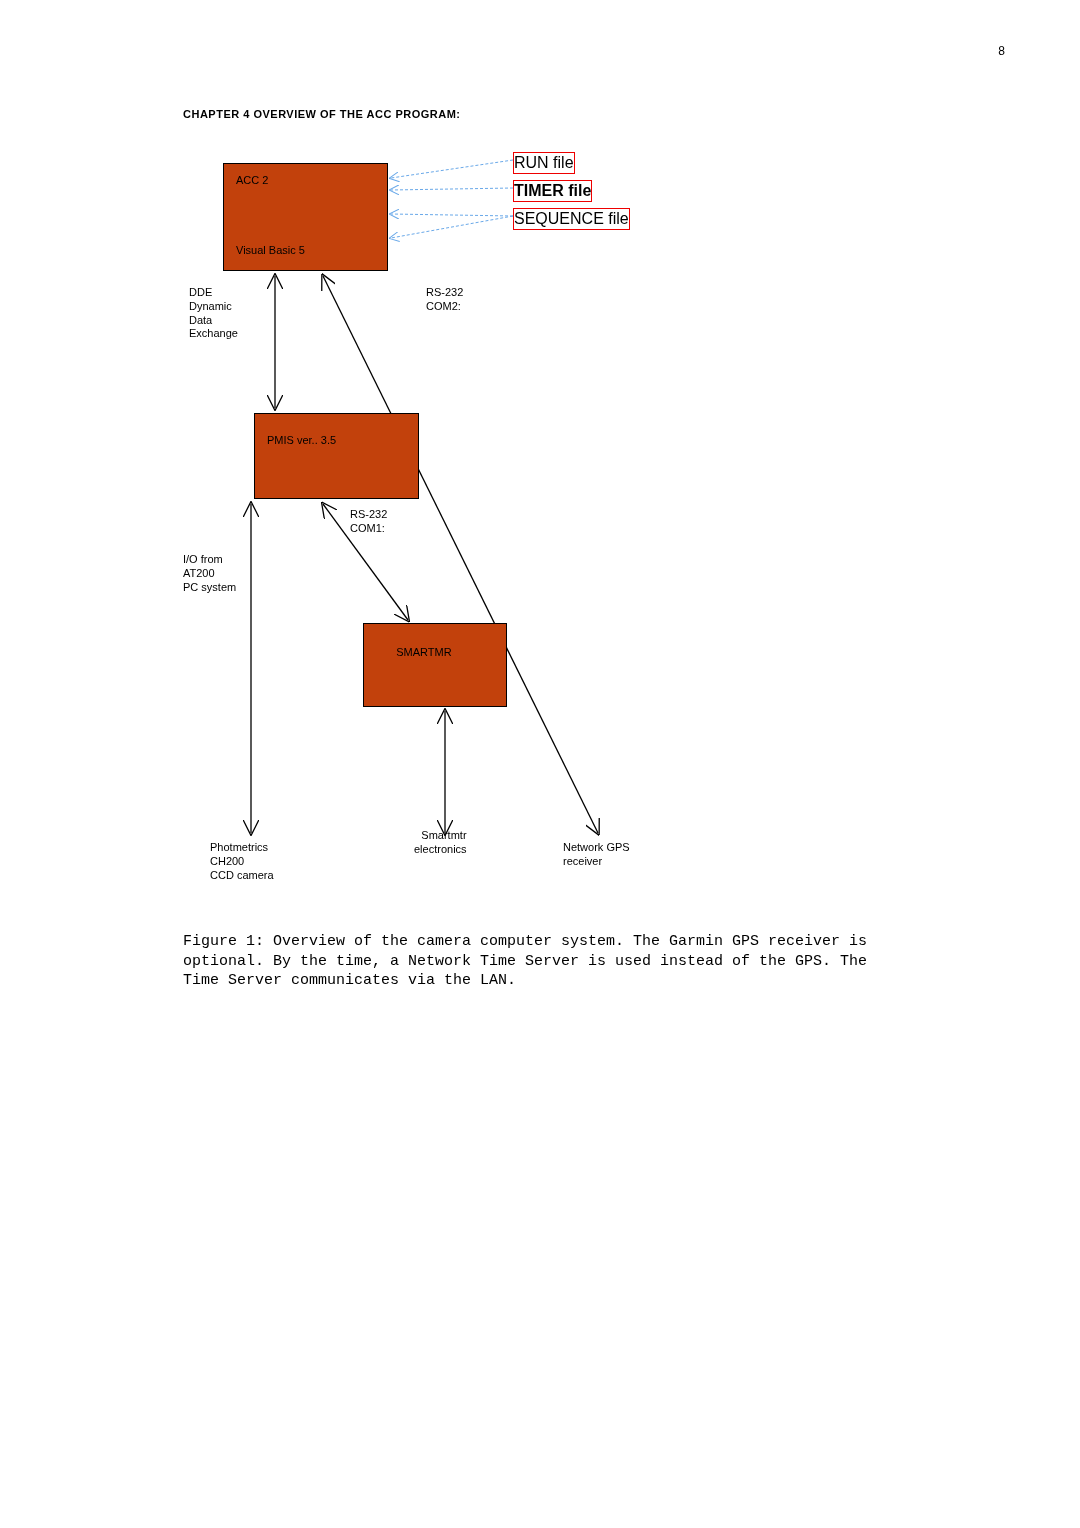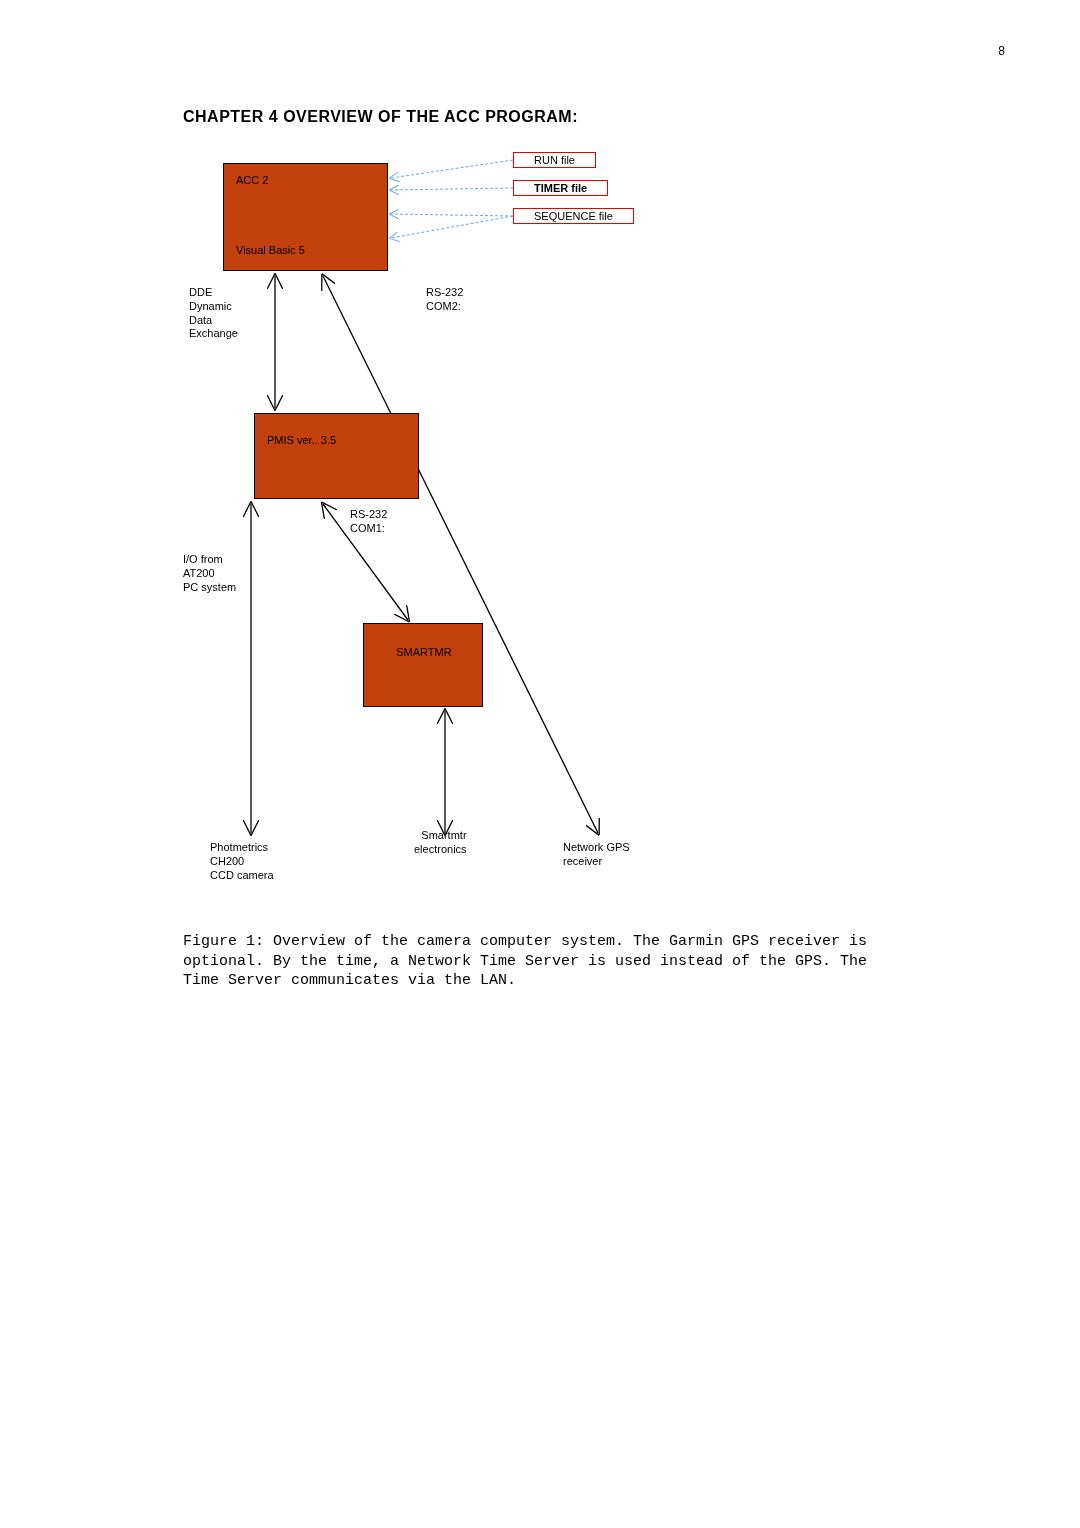--- a/index.html
+++ b/index.html
@@ -22,21 +22,21 @@
     position: absolute;
     top: 44px;
     right: 75px;
     font-size: 12px;
   }
   .heading {
     position: absolute;
     top: 108px;
     left: 183px;
     font-weight: bold;
-    font-size: 16px;
+    font-size: 11px;
     letter-spacing: 0.5px;
   }
   .diagram {
     position: absolute;
     top: 148px;
     left: 183px;
     width: 720px;
     height: 770px;
   }
   .box {
@@ -54,29 +54,29 @@
   .pmis-box {
     left: 40px;
     top: 265px;
     width: 165px;
     height: 86px;
     margin-left: 31px;
   }
   .smartmr-box {
     left: 180px;
     top: 475px;
-    width: 120px;
+    width: 144px;
     height: 84px;
   }
   .file-box {
     position: absolute;
     border: 1px solid #e00;
     box-sizing: border-box;
-    padding: 1px 20px;
-    font-size: 11px;
+    padding: 1px 0;
+    font-size: 16px;
     color: #000;
     background: #fff;
     white-space: nowrap;
   }
   .run-file  { left: 330px; top: 4px; }
   .tmr-file  { left: 330px; top: 32px; font-weight: bold; }
   .seq-file  { left: 330px; top: 60px; }
   .lbl {
     position: absolute;
     font-size: 11px;

